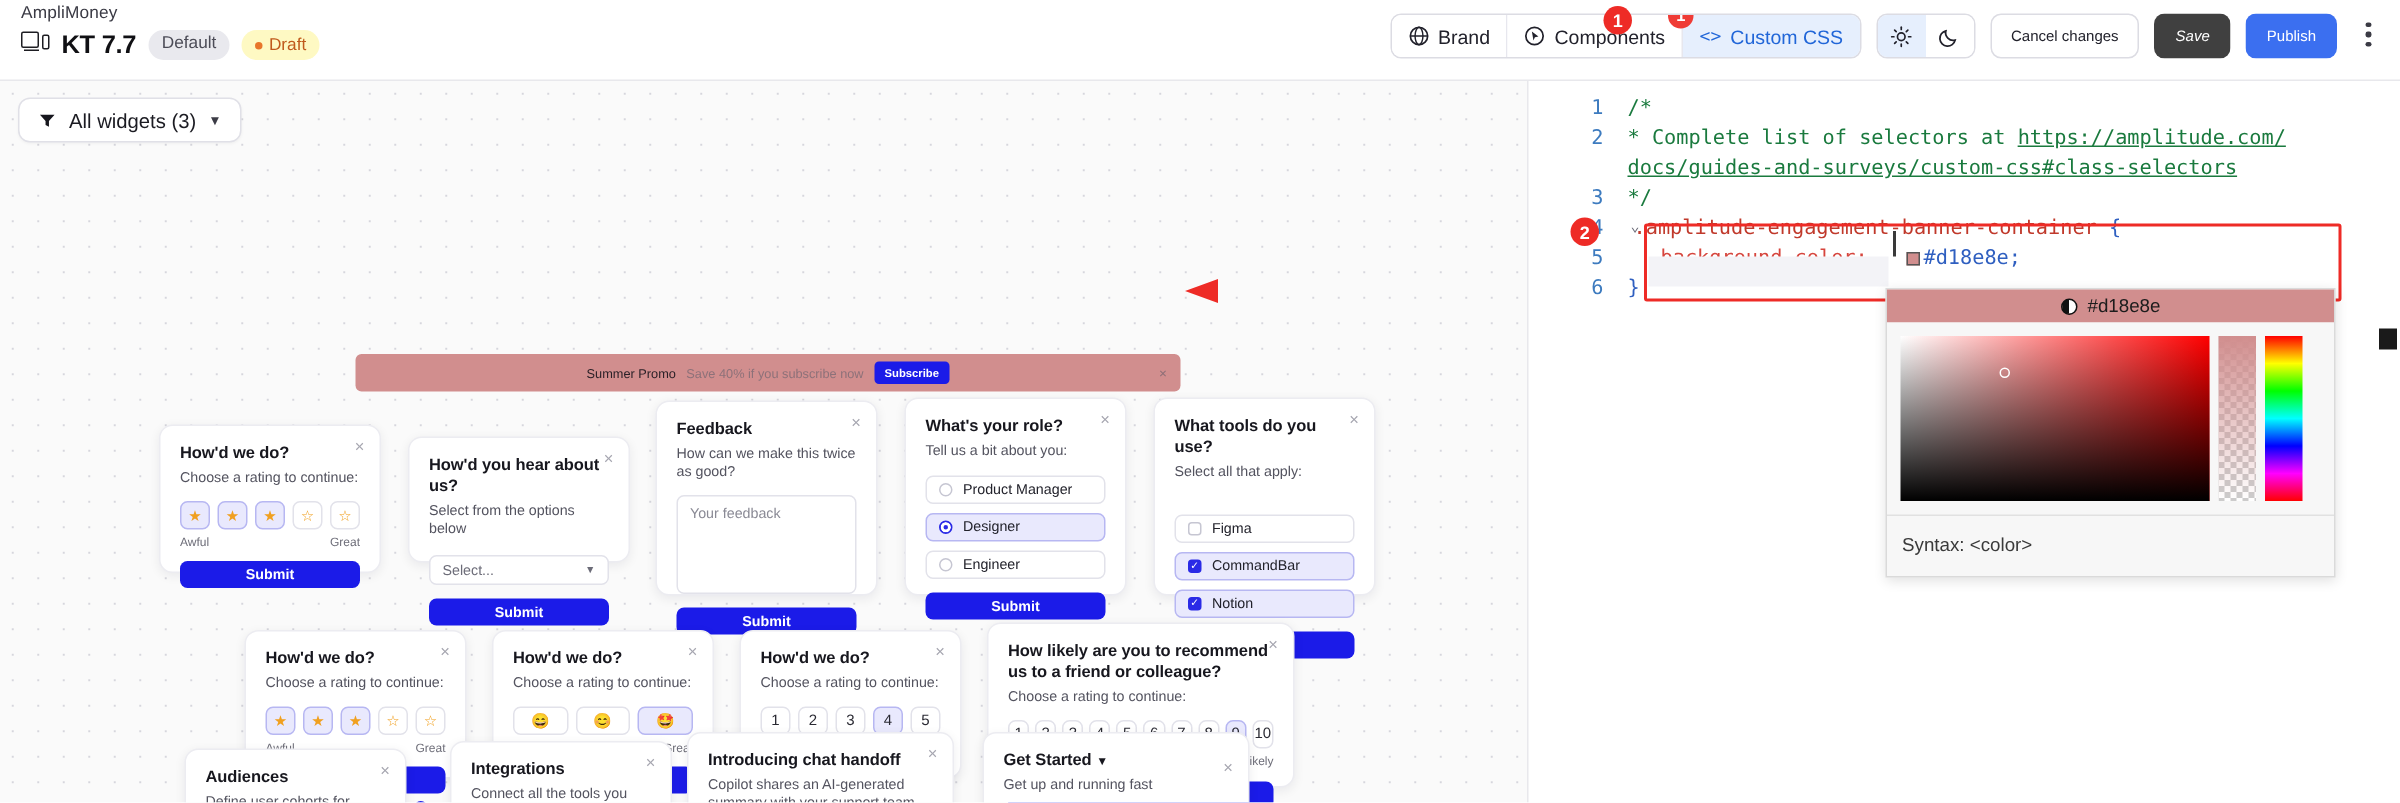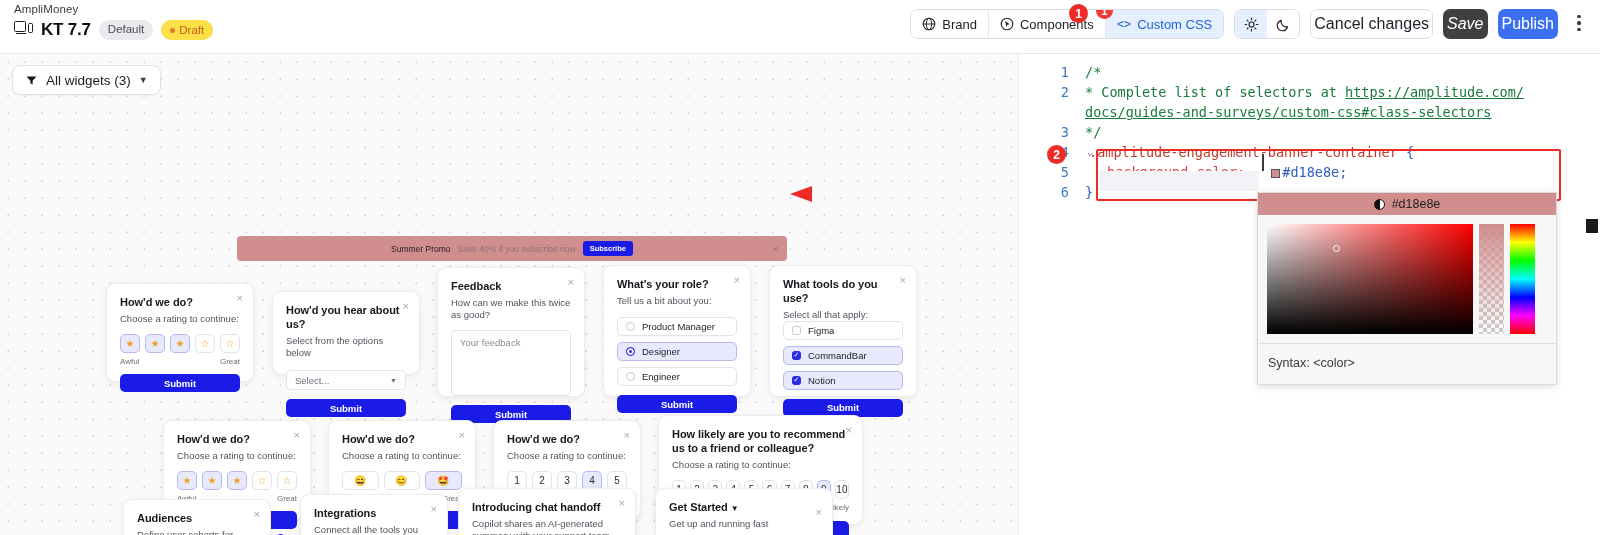--- a/index.html
+++ b/index.html
@@ -22,21 +22,21 @@
   .doc-icon .scr { position:absolute; left:0; top:1px; width:12px; height:11px;
      border:1.6px solid #1d1d22; border-radius:1.5px; }
   .doc-icon .scr:after { content:""; position:absolute; left:1px; bottom:-3.2px; width:10px; height:1.6px; background:#1d1d22;}
   .doc-icon .ph { position:absolute; right:0; top:3px; width:5.5px; height:10px;
      border:1.6px solid #1d1d22; border-radius:1.5px; }
   .doc-title { font-size: 17px; font-weight: 600; color: #101014; letter-spacing: -.2px; }
   .chip {
     font-size: 11.5px; padding: 3px 9px; border-radius: 11px; font-weight: 400;
   }
   .chip-default { background: #e9e9ee; color: #4c4c57; }
-  .chip-draft { background: #fde047; color: #c05a1c; display: flex; align-items: center; gap: 4px; }
+  .chip-draft { background: #fef9c3; color: #c05a1c; display: flex; align-items: center; gap: 4px; }
   .chip-draft .dot { width: 5px; height: 5px; border-radius: 50%; background: #e8762a; }
 
   .tb-right { position: absolute; right: 10px; top: 9px; display: flex; align-items: flex-start; gap: 10px; }
   .seg { display: flex; align-items: center; border: 1px solid #dcdce3; border-radius: 7px; overflow: hidden; background:#fff; height: 30px;}
   .seg-btn {
     display: flex; align-items: center; gap: 6px; padding: 0 11px; height: 100%;
     font-size: 13px; color: #21212b; background: #fff; border: none; cursor: pointer;
     border-right: 1px solid #e7e7ee; position: relative;
   }
   .seg-btn:last-child { border-right: none; }
@@ -45,21 +45,21 @@
   .badge-1 {
     position: absolute; right: -8px; top: -8px; width: 17px; height: 17px; border-radius: 50%;
     background: #ef3b35; color: #fff; font-size: 11px; font-weight: 700;
     display: flex; align-items: center; justify-content: center; z-index: 20;
   }
   .theme-seg { display:flex; border:1px solid #dcdce3; border-radius:7px; overflow:hidden; height:30px; }
   .theme-btn { width: 32px; display:flex; align-items:center; justify-content:center; cursor:pointer; border:none;}
   .theme-btn.on { background:#e6effd; }
   .theme-btn.off { background:#fff; }
   .btn {
-    height: 30px; border-radius: 7px; font-size: 16px; padding: 0 3px; cursor: pointer;
+    height: 30px; border-radius: 7px; font-size: 10px; padding: 0 13px; cursor: pointer;
     display: flex; align-items: center; border: 1px solid transparent;
   }
   .btn-ghost { background: #fff; border-color: #dcdce3; color: #21212b; }
   .btn-primary { background: #404040; color: #fff; font-style: italic; }
   .btn-publish { background: #3b6ff0; color: #fff; }
   .kebab { width: 22px; height: 28px; display:flex; flex-direction:column; align-items:center; justify-content:center; gap:3px; cursor:pointer;}
   .kebab i { width: 3.2px; height: 3.2px; border-radius: 50%; background: #3b3b45; display:block;}
 
   
   .canvas {
@@ -354,21 +354,21 @@
         <span class="radio"></span>
         <span>Engineer</span>
       </div>
       <button class="submit" style="margin-top:9px;">Submit</button>
     </div>
 
     <div class="card" style="left:769px; top:211px; width:148px; height:132px;">
       <span class="x-close">×</span>
       <h4>What tools do you use?</h4>
       <div class="sub">Select all that apply:</div>
-      <div class="choice" style="margin-top:0;align-items:center;">
+      <div class="choice" style="margin-top:22px;align-items:center;">
         <span class="cbox"></span>
         <span>Figma</span>
       </div>
       <div class="choice sel">
         <span class="cbox">✓</span>
         <span>CommandBar</span>
       </div>
       <div class="choice sel">
         <span class="cbox">✓</span>
         <span>Notion</span>

